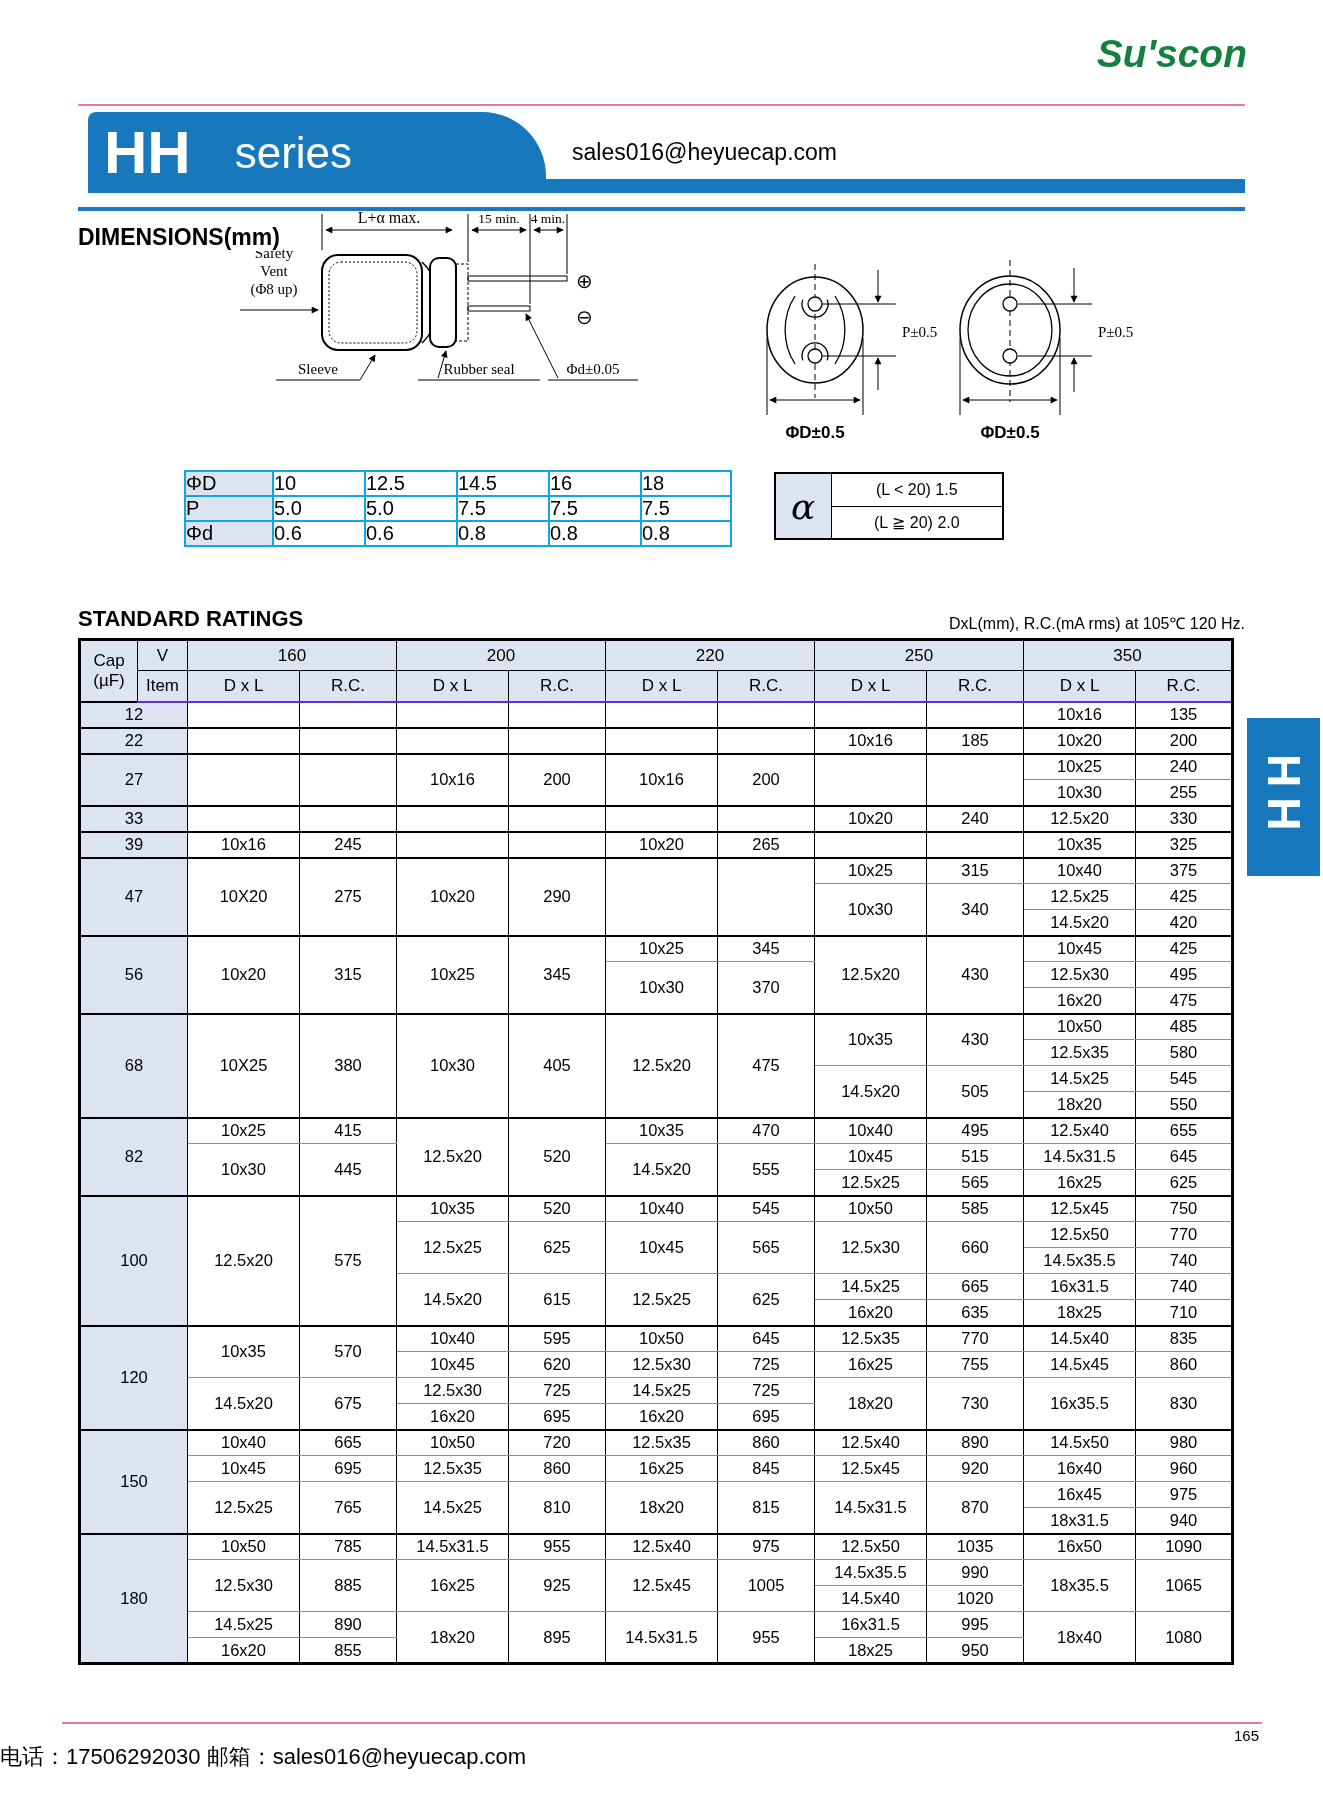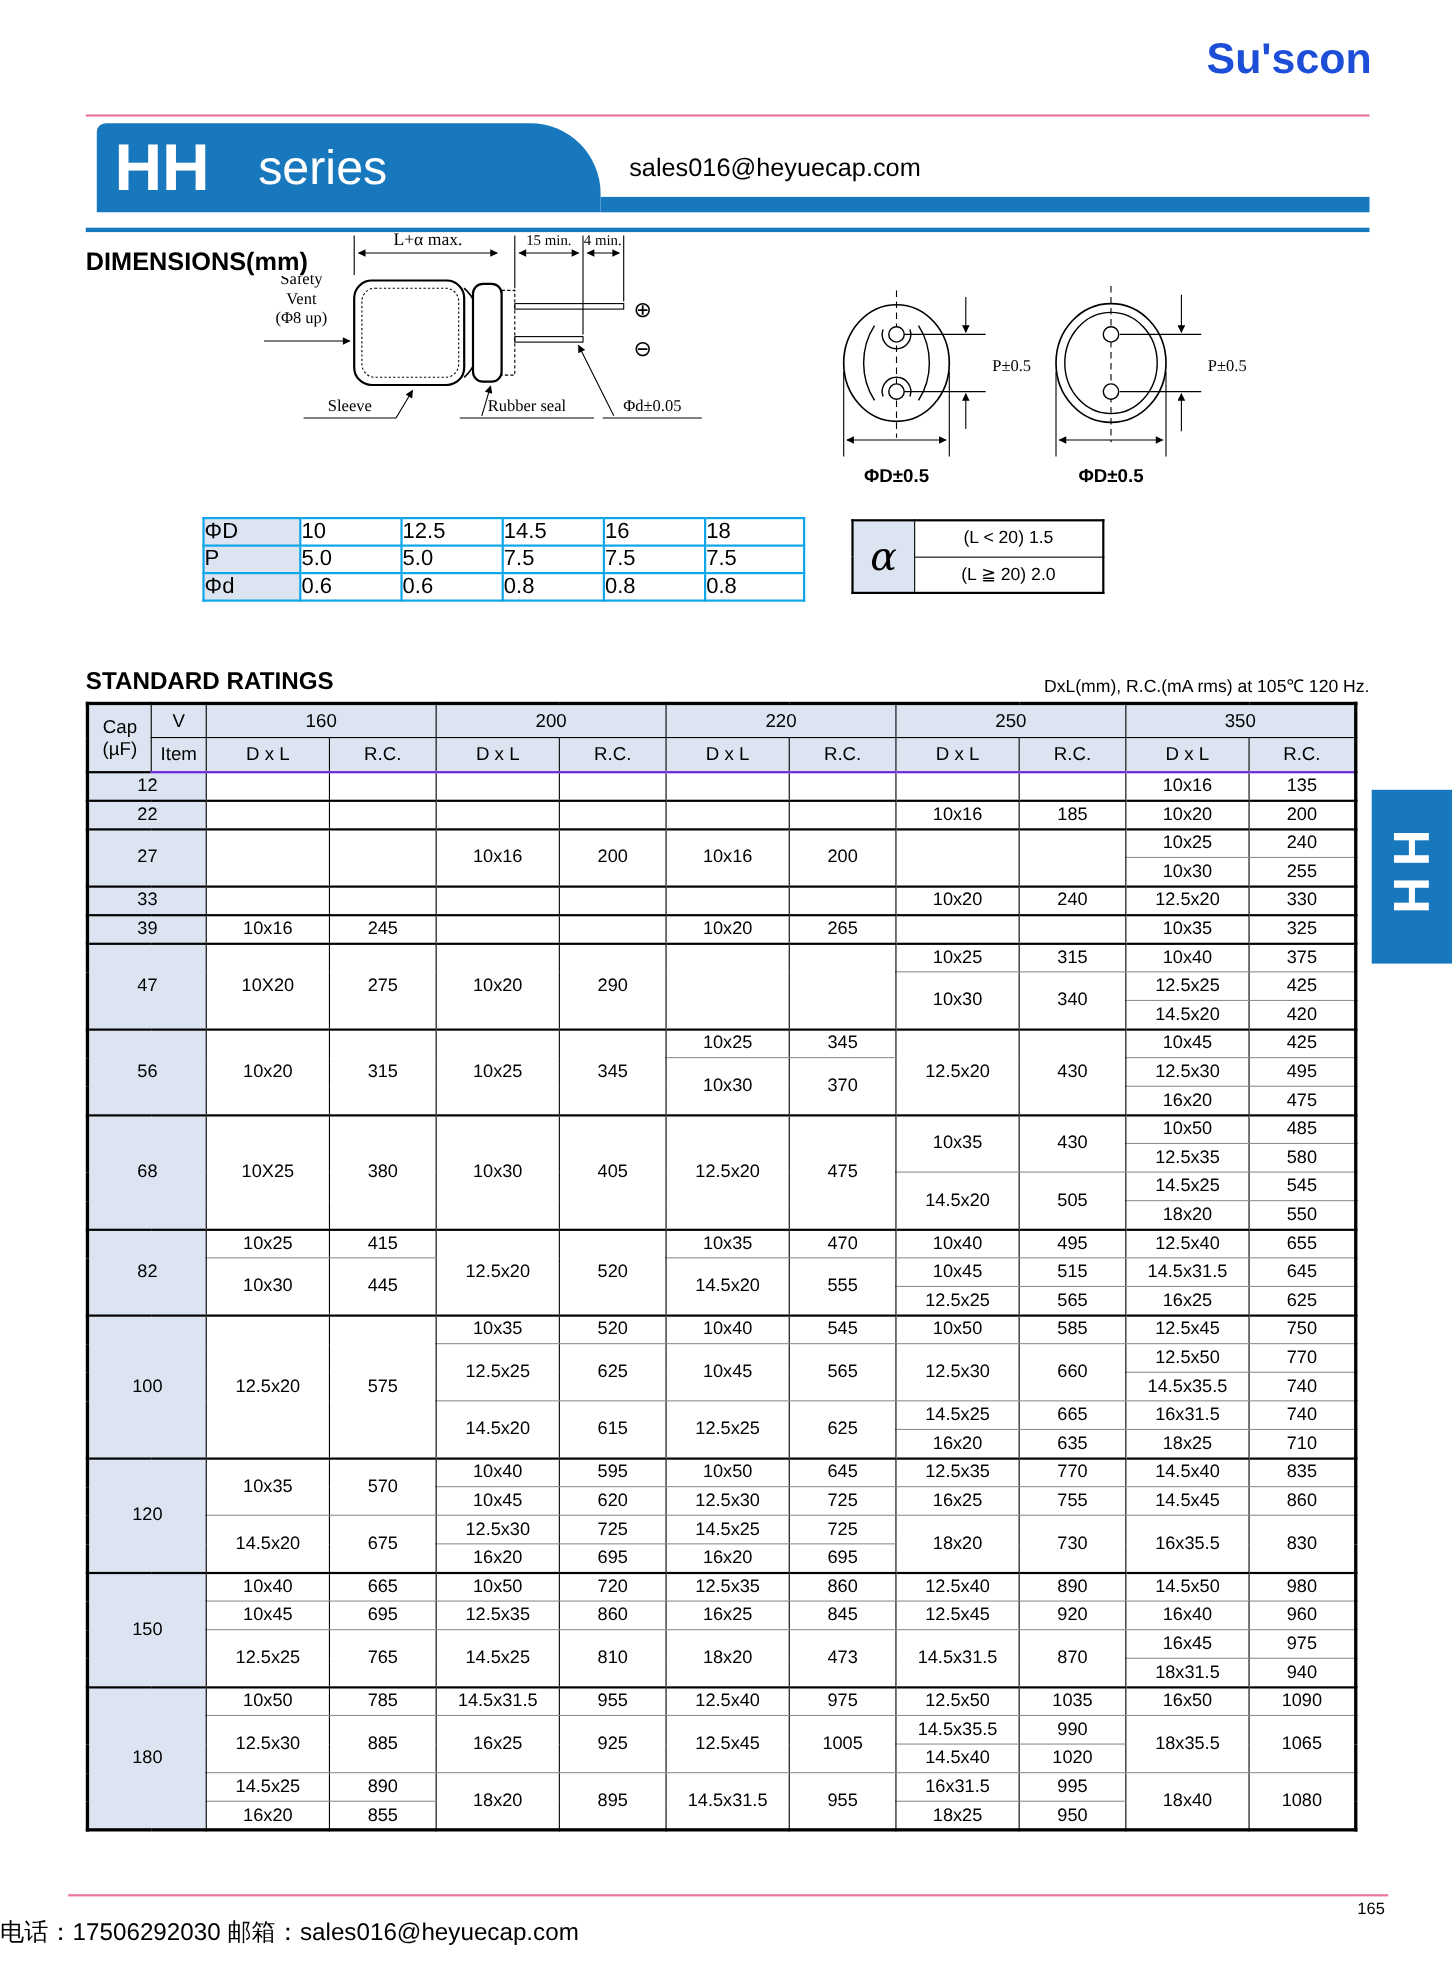--- a/index.html
+++ b/index.html
@@ -1,21 +1,21 @@
 <!DOCTYPE html>
 <html><head>
 <meta charset="utf-8">
 <style>
   *{margin:0;padding:0;box-sizing:border-box}
   html,body{background:#fff}
   .page{width:1323px;height:1795px;background:#fff;position:relative;
         font-family:"Liberation Sans",sans-serif;color:#000;overflow:hidden}
 
   .doc-title{position:absolute;left:78px;top:52px;font-size:23px;font-weight:bold;letter-spacing:.2px}
-  .brand{position:absolute;right:76px;top:32px;font-size:39px;font-weight:bold;color:#1d4ed8}
+  .brand{position:absolute;right:76px;top:32px;font-size:39px;font-weight:bold;font-style:italic;color:#15803d}
   .rule-pink{position:absolute;left:78px;top:104px;width:1167px;height:2px;background:#ec7697}
   .banner{position:absolute;left:88px;top:112px;width:458px;height:81px;background:#1878be;
           border-radius:8px 64px 0 0;display:flex;align-items:center;color:#fff}
   .banner .hh{font-size:60px;font-weight:bold;margin-left:16px;line-height:1}
   .banner .series{font-size:44px;margin-left:44px;line-height:1}
   .banner-strip{position:absolute;left:546px;top:179px;width:699px;height:14px;background:#1878be}
   .email{position:absolute;left:572px;top:139px;font-size:23px}
   .rule-blue{position:absolute;left:78px;top:207px;width:1167px;height:4px;background:#1878be}
 
   .dim-heading{position:absolute;left:78px;top:224px;font-size:23px;font-weight:bold;background:#fff;z-index:2}
@@ -513,21 +513,21 @@
           <td rowspan="1">920</td>
           <td rowspan="1">16x40</td>
           <td rowspan="1">960</td>
         </tr>
         <tr>
           <td rowspan="2">12.5x25</td>
           <td rowspan="2">765</td>
           <td rowspan="2">14.5x25</td>
           <td rowspan="2">810</td>
           <td rowspan="2">18x20</td>
-          <td rowspan="2">473</td>
+          <td rowspan="2">815</td>
           <td rowspan="2">14.5x31.5</td>
           <td rowspan="2">870</td>
           <td rowspan="1">16x45</td>
           <td rowspan="1">975</td>
         </tr>
         <tr>
           <td rowspan="1">18x31.5</td>
           <td rowspan="1">940</td>
         </tr>
         <tr class="gs">

